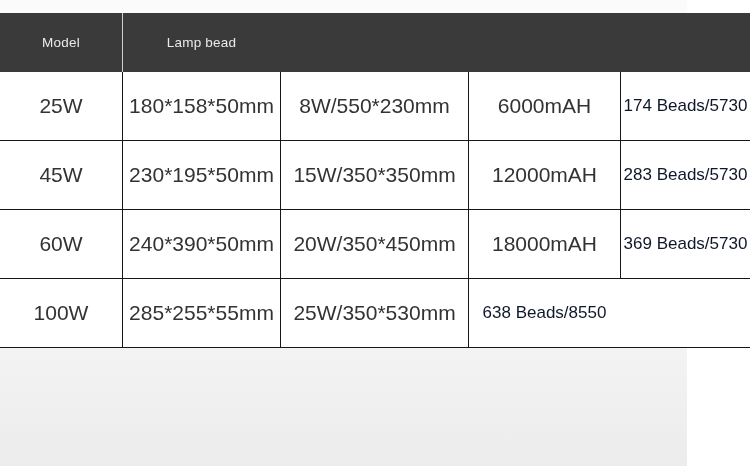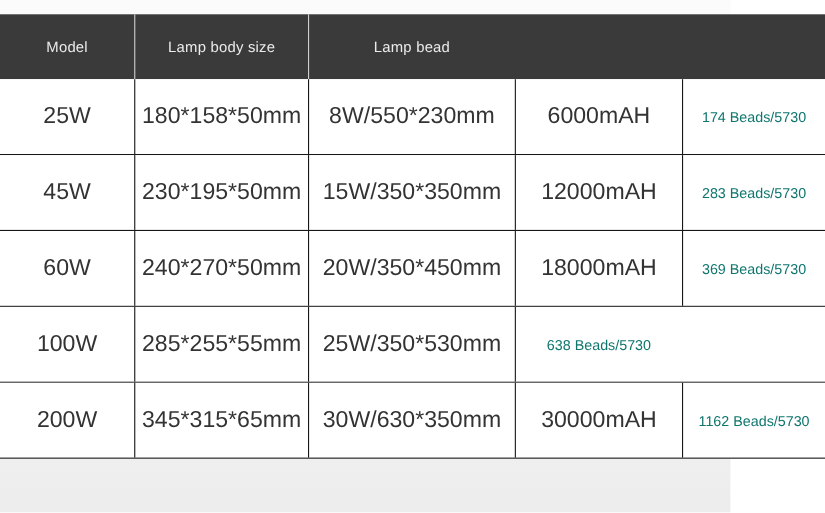--- a/index.html
+++ b/index.html
@@ -10,20 +10,21 @@
     width: 750px;
     height: 466px;
     font-family: "Liberation Sans", "DejaVu Sans", sans-serif;
     overflow: hidden;
   }
   .page {
     position: relative;
     width: 664px;
     height: 466px;
     background: linear-gradient(180deg, #fbfbfb 0%, #f7f7f7 60%, #ececec 100%);
+    padding-left: 23px;
   }
   .spec-table {
     position: absolute;
     top: 13px;
     left: 0;
     width: 750px;
   }
   .thead, .trow {
     display: grid;
     grid-template-columns: 122px 158px 188px 152px 130px;
@@ -54,33 +55,32 @@
     align-items: center;
     justify-content: center;
     font-size: 21px;
     color: #333333;
     border-left: 1px solid #161616;
     box-sizing: border-box;
     white-space: nowrap;
   }
   .td:first-child { border-left: none; }
   .td.lamp-bead {
-    font-size: 13px;
-    color: #0f766e;
+    font-size: 17px;
+    color: #0f172a;
   }
 </style>
 </head>
 <body>
 
 <div class="page">
   <div class="spec-table">
 
     <div class="thead">
       <div class="th">Model</div>
-      <div class="th">Lamp body size</div>
       <div class="th">Lamp bead</div>
     </div>
 
     <div class="trow">
       <div class="td">25W</div>
       <div class="td">180*158*50mm</div>
       <div class="td">8W/550*230mm</div>
       <div class="td">6000mAH</div>
       <div class="td lamp-bead">174 Beads/5730</div>
     </div>
@@ -88,35 +88,28 @@
     <div class="trow">
       <div class="td">45W</div>
       <div class="td">230*195*50mm</div>
       <div class="td">15W/350*350mm</div>
       <div class="td">12000mAH</div>
       <div class="td lamp-bead">283 Beads/5730</div>
     </div>
 
     <div class="trow">
       <div class="td">60W</div>
-      <div class="td">240*270*50mm</div>
+      <div class="td">240*390*50mm</div>
       <div class="td">20W/350*450mm</div>
       <div class="td">18000mAH</div>
       <div class="td lamp-bead">369 Beads/5730</div>
     </div>
 
     <div class="trow">
       <div class="td">100W</div>
       <div class="td">285*255*55mm</div>
       <div class="td">25W/350*530mm</div>
-      <div class="td lamp-bead">638 Beads/5730</div>
+      <div class="td lamp-bead">638 Beads/8550</div>
     </div>
 
-    <div class="trow">
-      <div class="td">200W</div>
-      <div class="td">345*315*65mm</div>
-      <div class="td">30W/630*350mm</div>
-      <div class="td">30000mAH</div>
-      <div class="td lamp-bead">1162 Beads/5730</div>
-    </div>
 
   </div>
 </div>
 
 </body></html>

